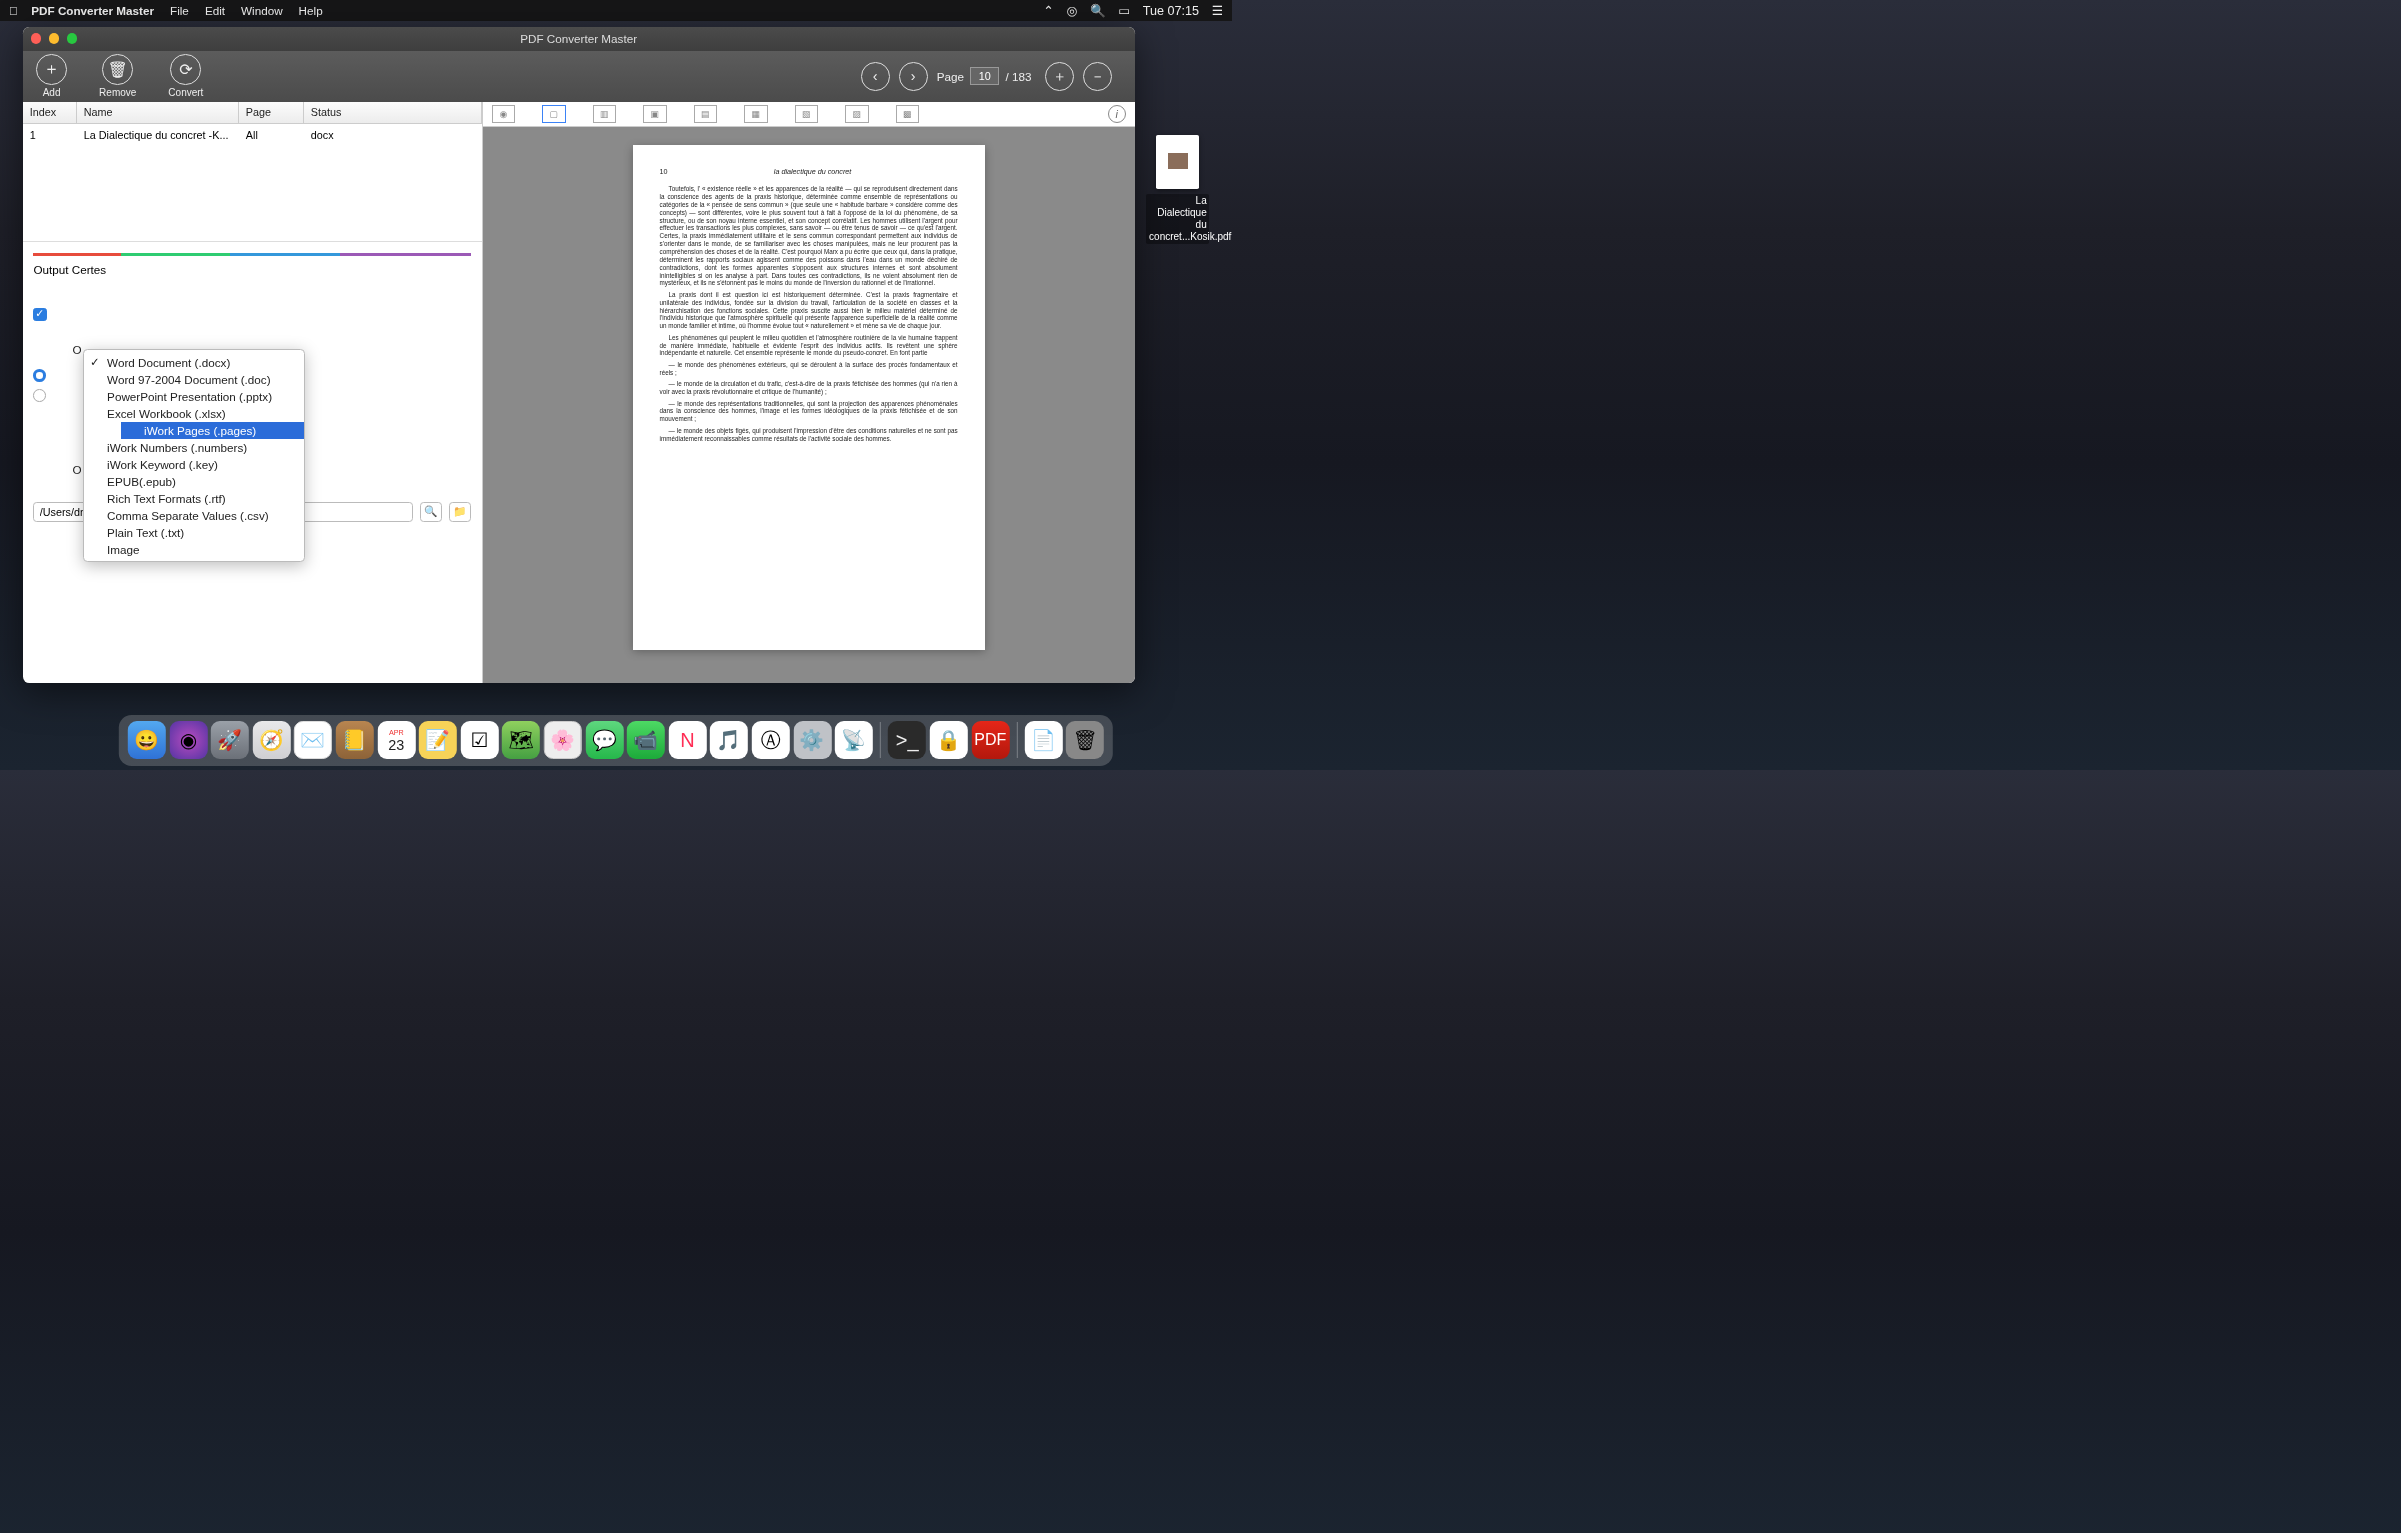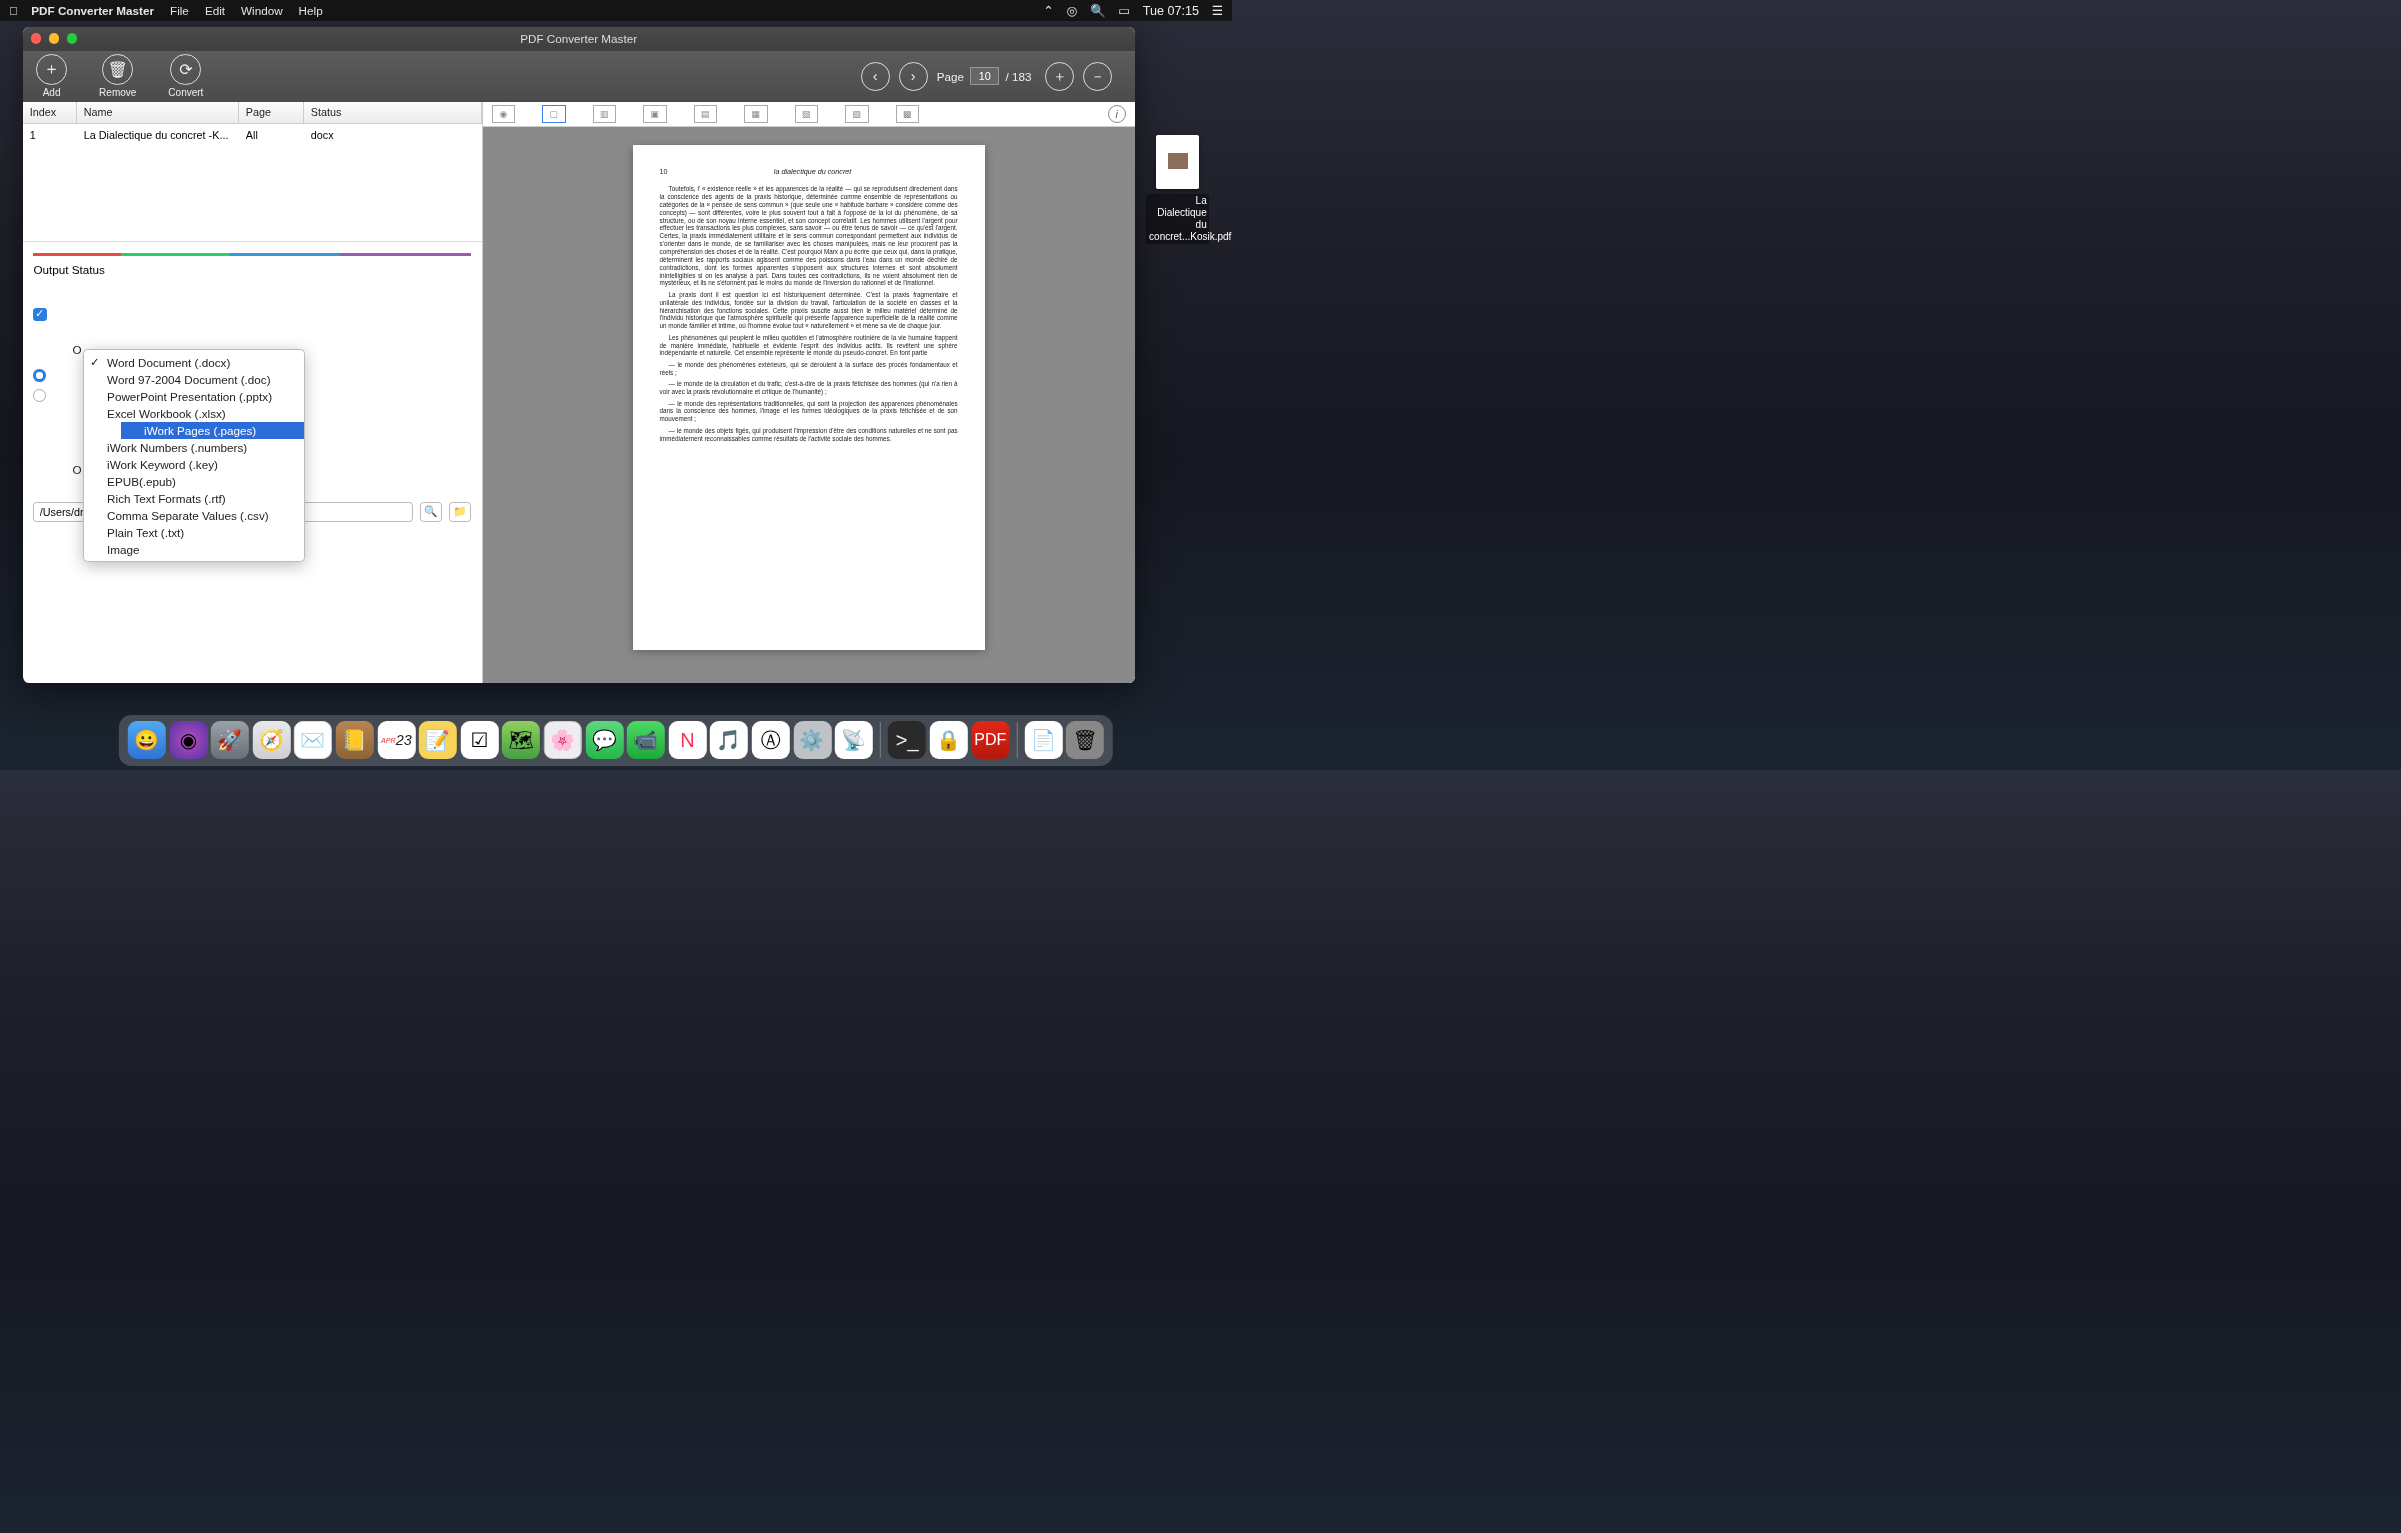--- a/index.html
+++ b/index.html
@@ -172,21 +172,21 @@
         <div class="listrow">
           <div class="col c-idx">1</div>
           <div class="col c-name">La Dialectique du concret -K...</div>
           <div class="col c-page">All</div>
           <div class="col c-stat">docx</div>
         </div>
       </div>
 
       <div class="outputs" style="position:relative;">
         <div class="stripe"></div>
-        <h4>Output Status</h4>
+        <h4>Output Certes</h4>
 
         <div style="position:absolute;left:10.8px;top:63px;">
           <span class="chkbox checked"></span>
         </div>
         <div class="hiddenopt" style="top:101px;">O</div>
         <div style="position:absolute;left:10.8px;top:124px;">
           <span class="radio checked"></span>
         </div>
         <div style="position:absolute;left:10.8px;top:144px;">
           <span class="radio"></span>
@@ -280,21 +280,21 @@
   <div class="lbl">La Dialectique du concret...Kosik.pdf</div>
 </div>
 
 <div class="dock">
   <div class="app bg-blue">😀</div>
   <div class="app bg-grad">◉</div>
   <div class="app bg-grey">🚀</div>
   <div class="app bg-saf">🧭</div>
   <div class="app bg-mail">✉️</div>
   <div class="app bg-or">📒</div>
-  <div class="app bg-cal" style="flex-direction:row;font-size:7.2px;color:#e33;font-style:italic;">
+  <div class="app bg-cal" style="flex-direction:column;font-size:7.2px;color:#e33;">
       <div>APR</div>
       <div style="color:#222;font-size:14.4px;">23</div>
     </div>
   <div class="app bg-yel">📝</div>
   <div class="app bg-ws">☑︎</div>
   <div class="app bg-map">🗺</div>
   <div class="app bg-photo">🌸</div>
   <div class="app bg-msg">💬</div>
   <div class="app bg-ft">📹</div>
   <div class="app" style="background:#fff;color:#ff2d55;">N</div>

